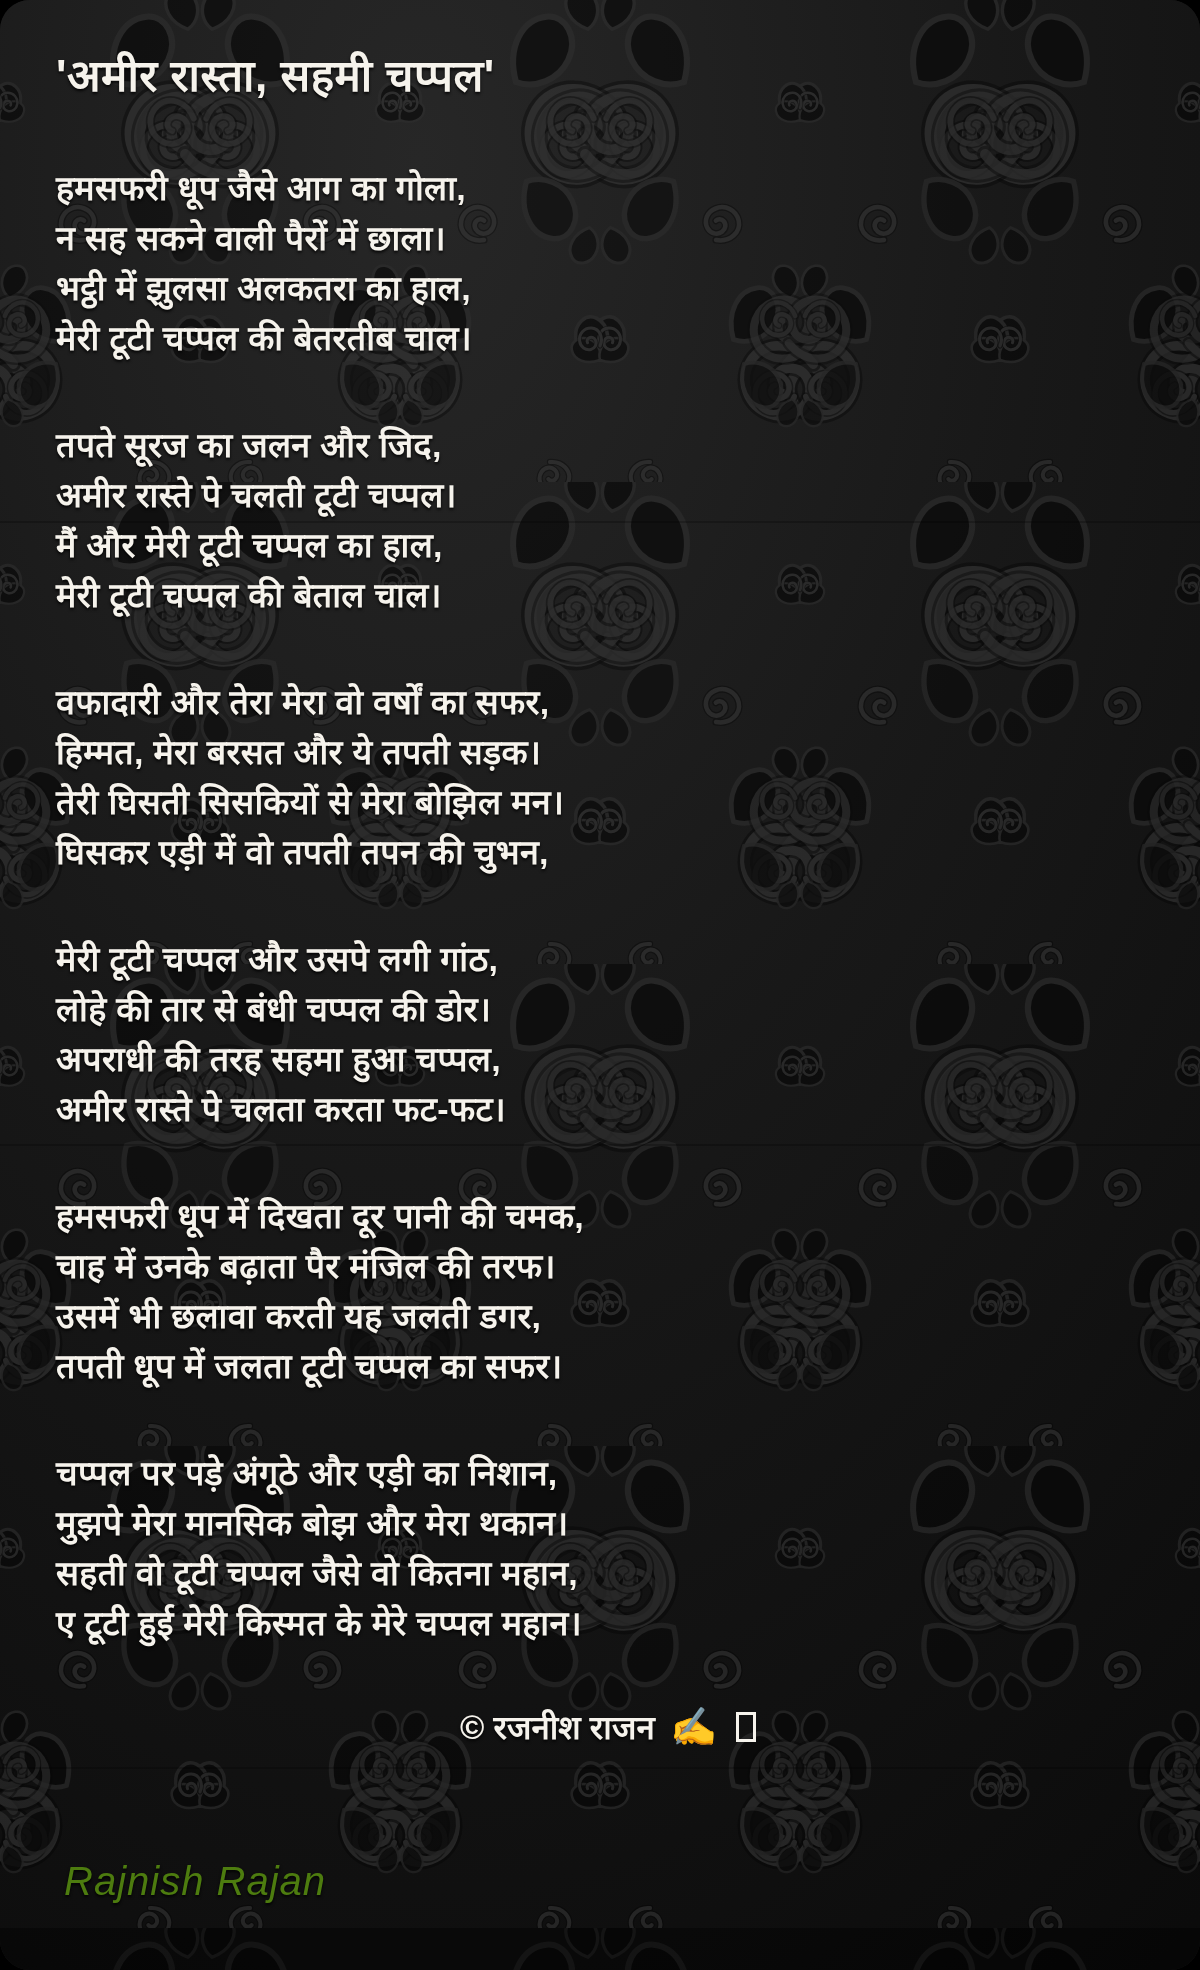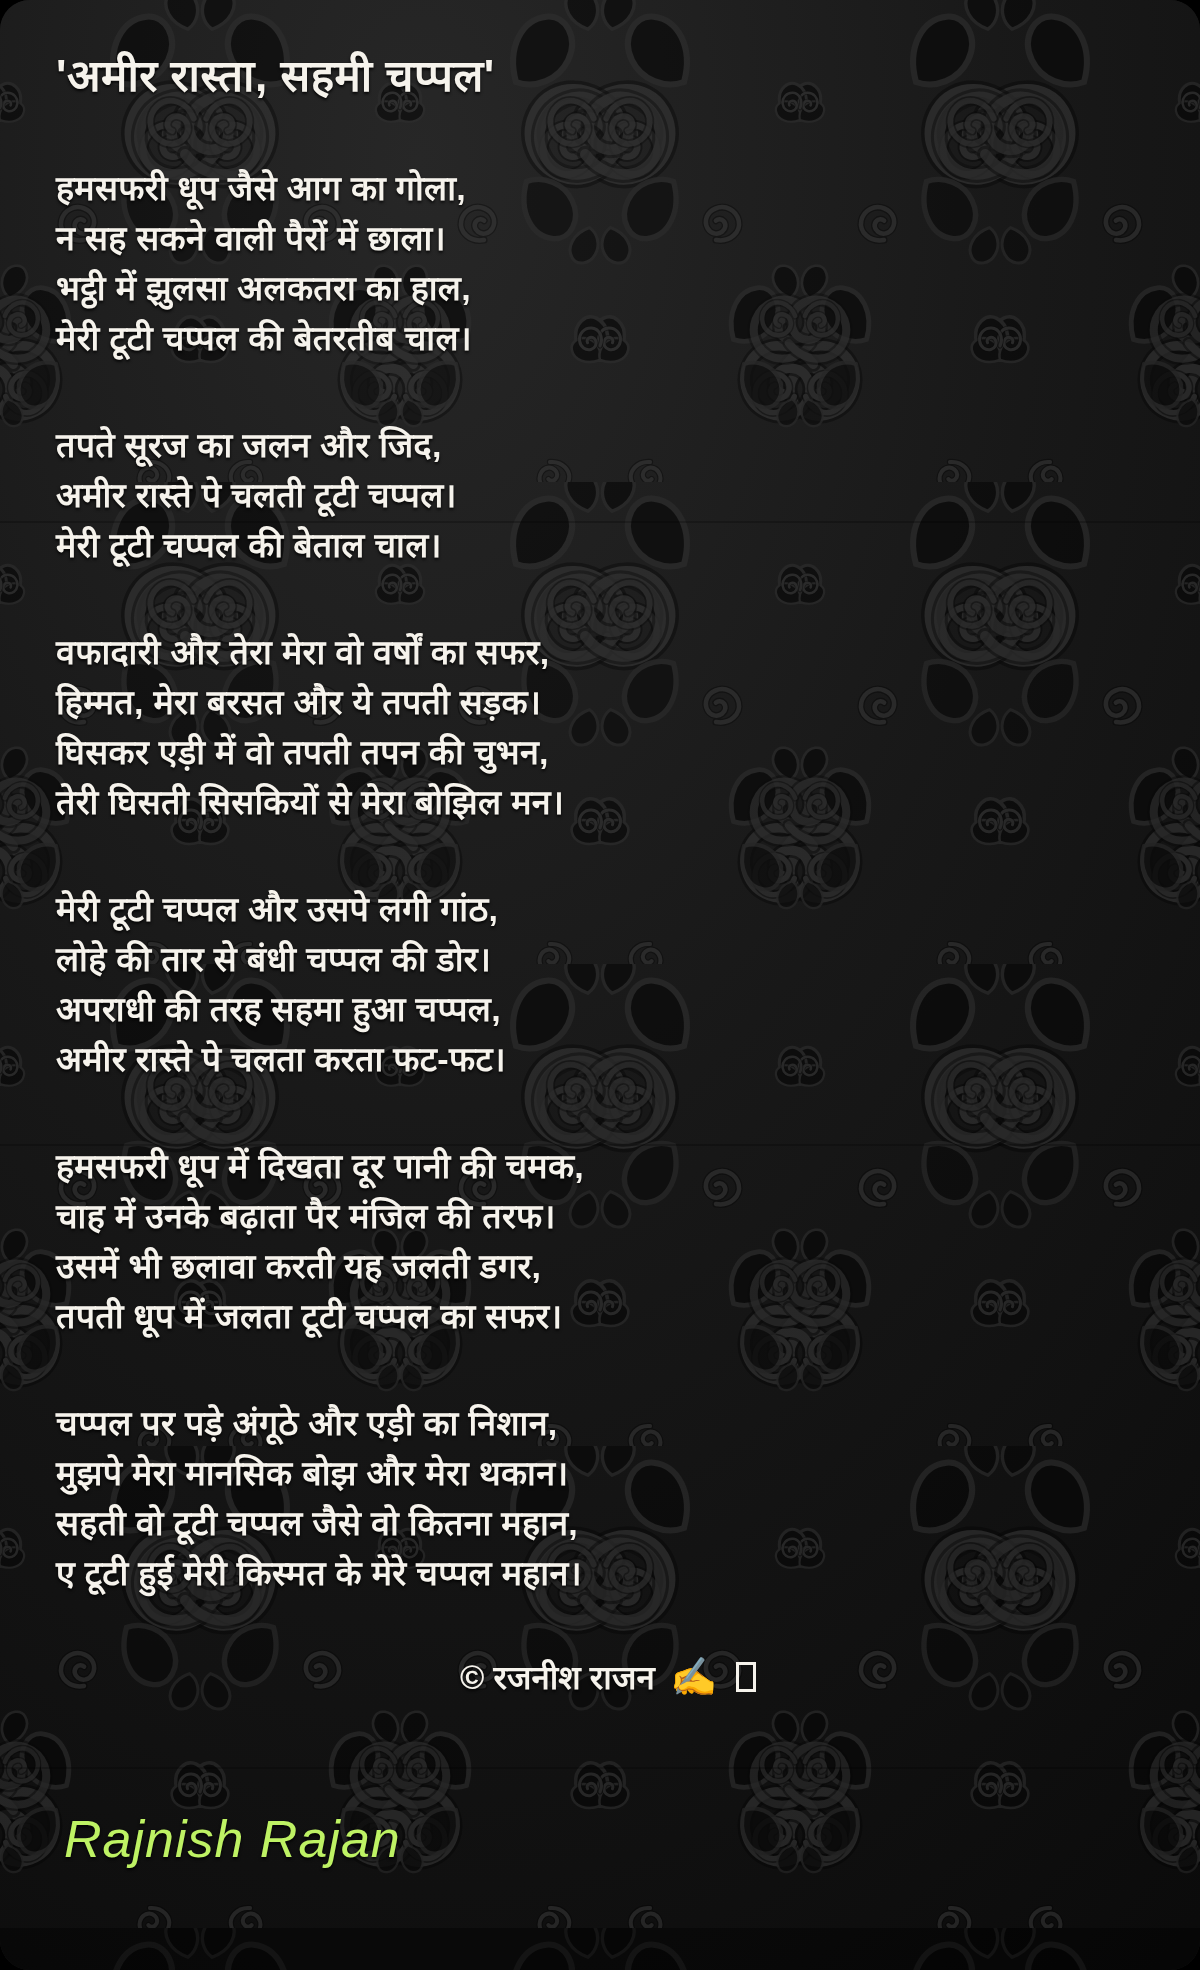--- a/index.html
+++ b/index.html
@@ -67,25 +67,25 @@
     display: inline-block;
     width: 20px;
     height: 30px;
     border: 3px solid #f6f3ec;
     box-sizing: border-box;
     margin-left: 2px;
   }
   .signature {
     margin-top: 110px;
     margin-left: 8px;
-    font-size: 52px;
+    font-size: 40px;
     font-style: italic;
     font-weight: 400;
     letter-spacing: 1px;
-    color: #bef264;
+    color: #4d7c0f;
     text-shadow: 0 2px 3px rgba(0,0,0,0.85);
   }
 </style>
 </head>
 <body>
 
 <div class="page">
 
   <svg class="bg" width="1200" height="1970" viewBox="0 0 1200 1970" xmlns="http://www.w3.org/2000/svg">
     <defs>
@@ -150,28 +150,29 @@
     <section class="stanza">
       <p class="line">हमसफरी धूप जैसे आग का गोला,</p>
       <p class="line">न सह सकने वाली पैरों में छाला।</p>
       <p class="line">भट्ठी में झुलसा अलकतरा का हाल,</p>
       <p class="line">मेरी टूटी चप्पल की बेतरतीब चाल।</p>
     </section>
 
     <section class="stanza">
       <p class="line">तपते सूरज का जलन और जिद,</p>
       <p class="line">अमीर रास्ते पे चलती टूटी चप्पल।</p>
+      <p class="line">मैं और मेरी टूटी चप्पल का हाल,</p>
       <p class="line">मेरी टूटी चप्पल की बेताल चाल।</p>
     </section>
 
     <section class="stanza">
       <p class="line">वफादारी और तेरा मेरा वो वर्षों का सफर,</p>
       <p class="line">हिम्मत, मेरा बरसत और ये तपती सड़क।</p>
+      <p class="line">तेरी घिसती सिसकियों से मेरा बोझिल मन।</p>
       <p class="line">घिसकर एड़ी में वो तपती तपन की चुभन,</p>
-      <p class="line">तेरी घिसती सिसकियों से मेरा बोझिल मन।</p>
     </section>
 
     <section class="stanza">
       <p class="line">मेरी टूटी चप्पल और उसपे लगी गांठ,</p>
       <p class="line">लोहे की तार से बंधी चप्पल की डोर।</p>
       <p class="line">अपराधी की तरह सहमा हुआ चप्पल,</p>
       <p class="line">अमीर रास्ते पे चलता करता फट-फट।</p>
     </section>
 
     <section class="stanza">

